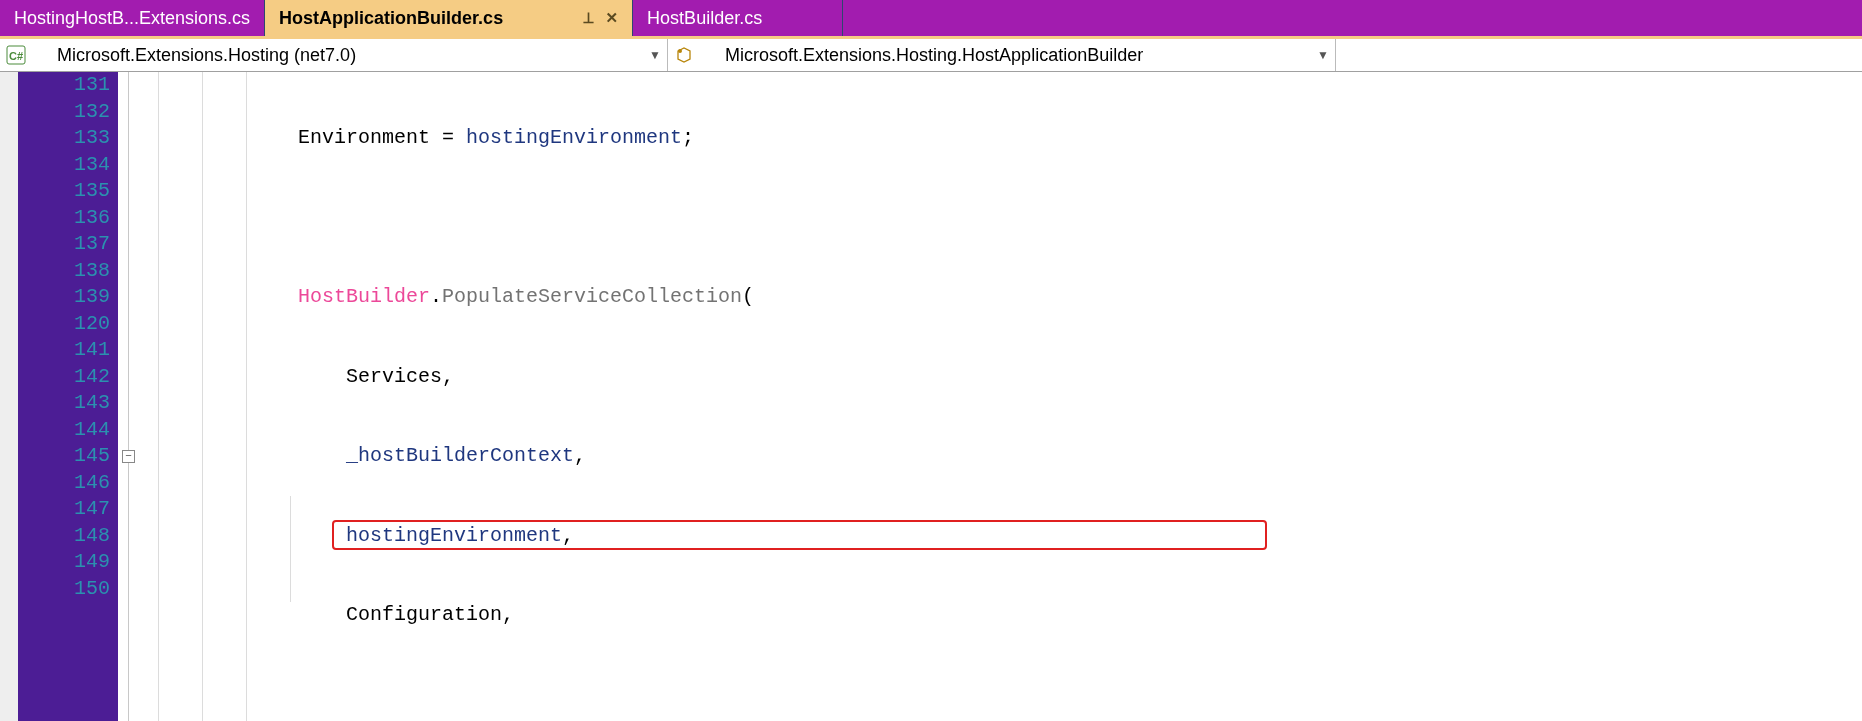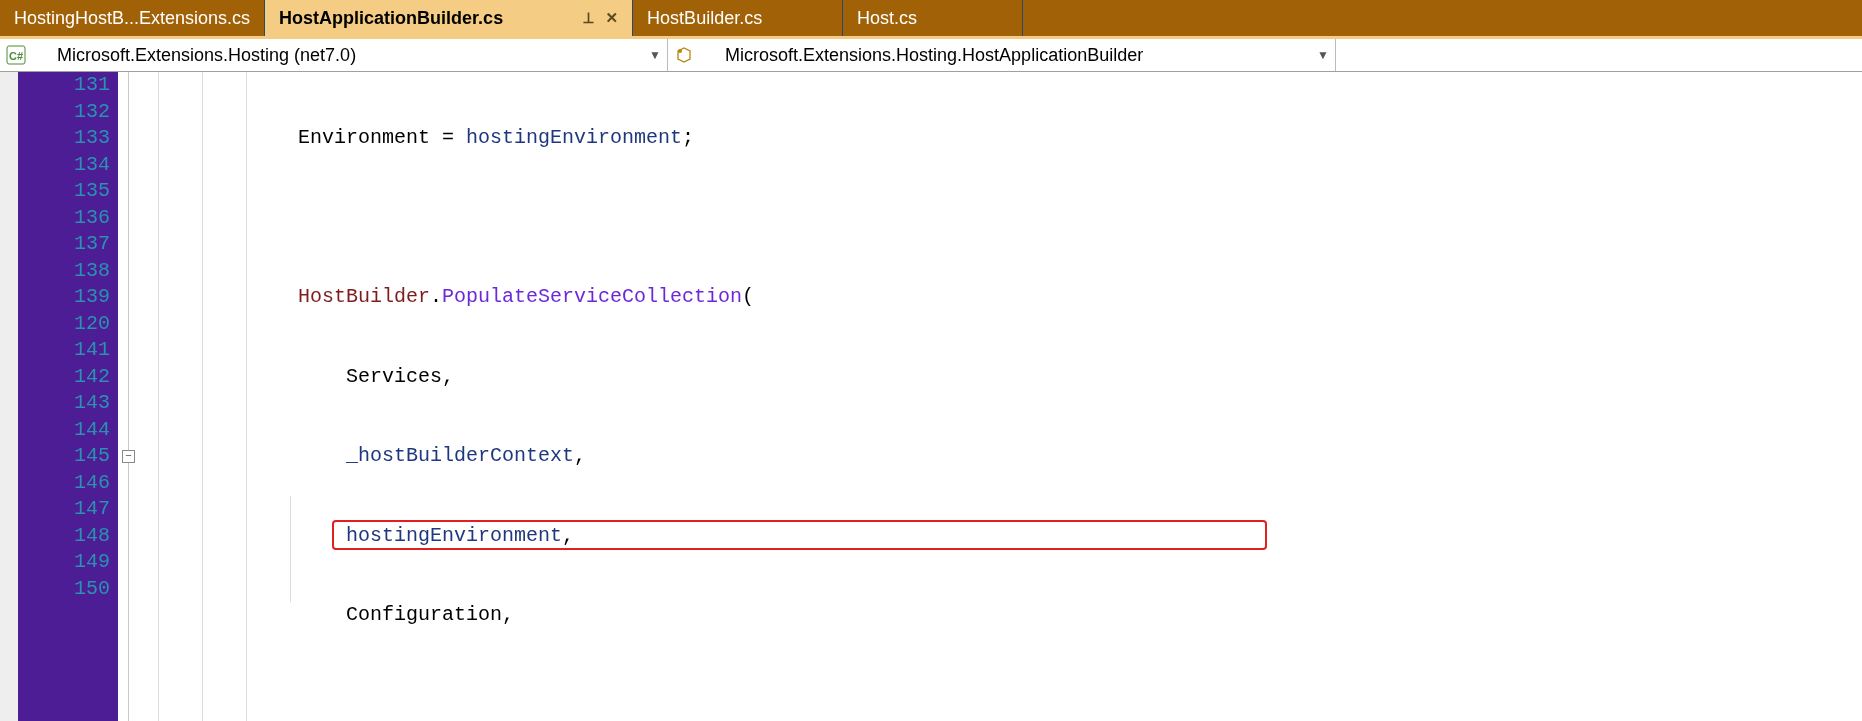--- a/index.html
+++ b/index.html
@@ -1,17 +1,17 @@
 <!DOCTYPE html>
 <html><head>
 <meta charset="utf-8">
 <style>
   * { box-sizing: border-box; margin: 0; padding: 0; }
   html, body { width: 1862px; height: 721px; overflow: hidden; font-family: "Segoe UI", Arial, sans-serif; background: #fff; }
-  .tab-bar { display: flex; height: 36px; background: #a16207; }
+  .tab-bar { display: flex; height: 36px; background: #a21caf; }
   .tab {
     display: flex; align-items: center; padding: 0 14px; color: #fff;
     font-size: 18px; border-right: 1px solid #2e4670; cursor: pointer;
     height: 100%; white-space: nowrap;
   }
   .tab.active {
     background: #f5cc84; color: #000; font-weight: 700;
   }
   .tab.active .pin, .tab.active .close { color: #5a4a20; }
   .tab .pin, .tab .close { margin-left: 12px; font-size: 15px; }
@@ -39,45 +39,42 @@
   .fold-box {
     position: absolute; left: 4px; width: 13px; height: 13px; border: 1px solid #888;
     background: #fff; font-size: 11px; line-height: 11px; text-align: center; color: #555;
     cursor: pointer;
   }
   .indent-col { width: 140px; position: relative; }
   .iguide { position: absolute; top: 0; bottom: 0; width: 1px; background: #dcdcdc; }
   .code-col { flex: 1; position: relative; white-space: pre; }
   .code-row { height: 26.5px; }
   .tok-local { color: #1f377f; }
-  .tok-type  { color: #7f1d1d; }
-  .tok-method{ color: #6d28d9; }
+  .tok-type  { color: #ec4899; }
+  .tok-method{ color: #737373; }
   .tok-plain { color: #000; }
   .highlight-box {
     position: absolute; border: 2px solid #e02020; border-radius: 4px;
     pointer-events: none;
   }
 </style>
 </head>
 <body>
 
 <div class="tab-bar">
   <div class="tab">
     <span>HostingHostB...Extensions.cs</span>
   </div>
   <div class="tab active" style="width:368px;">
     <span style="flex:1">HostApplicationBuilder.cs</span>
     <span class="pin">⟂</span>
     <span class="close">✕</span>
   </div>
   <div class="tab" style="width:210px;">
     <span>HostBuilder.cs</span>
-  </div>
-  <div class="tab" style="width:180px;">
-    <span>Host.cs</span>
   </div>
 </div>
 <div class="orange-strip"></div>
 
 <div class="breadcrumb-bar">
   <div class="bc-seg wide1">
     <svg class="bc-icon" viewBox="0 0 20 20">
       <rect x="1" y="1" width="18" height="18" rx="2" fill="#fff" stroke="#4b8b3b"></rect>
       <text x="10" y="15" font-size="11" text-anchor="middle" fill="#4b8b3b" font-family="Arial" font-weight="bold">C#</text>
     </svg>

